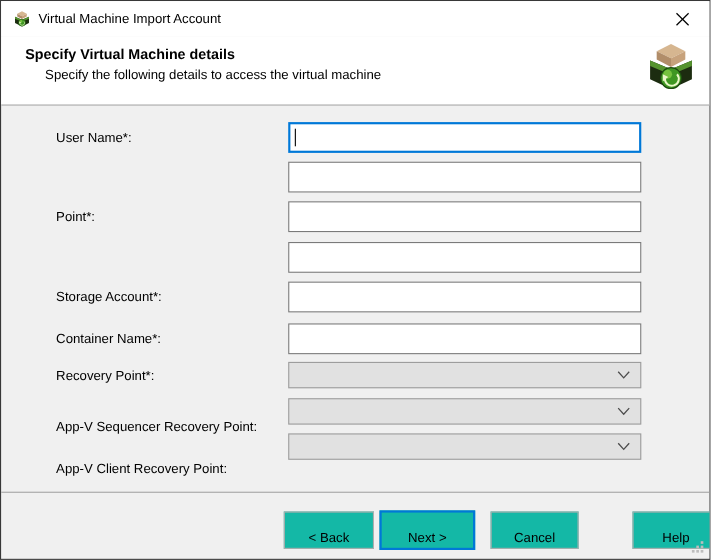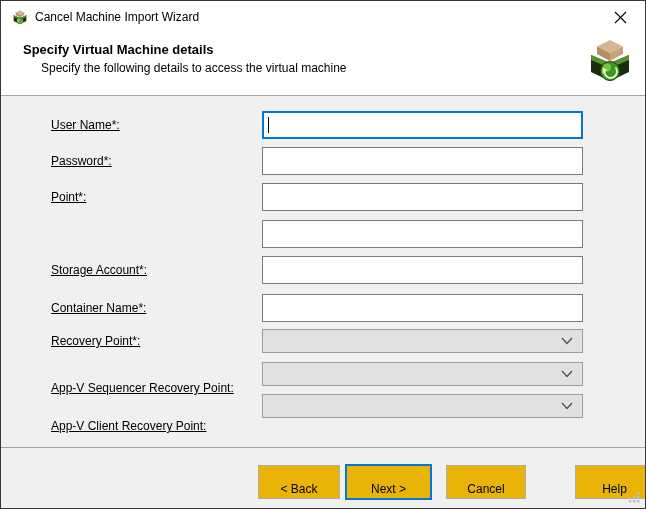--- a/index.html
+++ b/index.html
@@ -17,21 +17,21 @@
   .close-btn {
     position:absolute; right:8px; top:5px; width:34px; height:23px;
     display:flex; align-items:center; justify-content:center; background:transparent; border:none; cursor:pointer;
   }
   
   .header { position:absolute; top:32px; left:0; right:0; height:63px; background:#ffffff; border-bottom:1px solid #a5a5a5; }
   .header-title { position:absolute; left:22px; top:9px; font-weight:bold; font-size:13px; }
   .header-sub { position:absolute; left:40px; top:28px; font-size:12px; }
   .wizard-icon { position:absolute; right:11px; top:3px; width:48px; height:48px; }
   
-  .row-label { position:absolute; left:50px; width:205px; font-size:12px; white-space:nowrap;text-decoration:underline; }
+  .row-label { position:absolute; left:50px; width:205px; font-size:12px; white-space:nowrap; }
   .txt {
     position:absolute; left:261px; width:321px; height:28px;
     background:#ffffff; border:1px solid #7a7a7a;
     font-family:"Liberation Sans", sans-serif; font-size:12px; padding:0 6px;
     outline:none;
   }
   .txt.focused { border:2px solid #0078d7; }
   .caret { position:absolute; left:267px; width:1px; height:16px; background:#000; }
   .combo {
     position:absolute; left:261px; width:321px; height:24px;
@@ -46,21 +46,21 @@
   .r4t { top:219px; } .r4l { top:226px; }
   .r5t { top:255px; } .r5l { top:262px; }
   .r6t { top:293px; } .r6l { top:300px; }
   .r7t { top:328px; } .r7l { top:333px; }
   .r8t { top:361px; } .r8l { top:380px; }
   .r9t { top:393px; } .r9l { top:398px;margin-top:20px; }
   
   .footer-sep { position:absolute; left:0; right:0; top:446px; height:1px; background:#a5a5a5; }
   .btn {
     position:absolute; top:464px; height:27px;
-    background:#eab308; border:1px solid #adadad;
+    background:#14b8a6; border:1px solid #adadad;
     font-family:"Liberation Sans", sans-serif; font-size:12px; color:#000;
     text-align:center; cursor:pointer; padding:16px;
   }
   .btn-back { left:257px; width:82px; }
   .btn-next { left:344px; width:87px; top:463px; height:29px; border:2px solid #0078d7; }
   .btn-cancel { left:445px; width:80px; }
   .btn-help { left:546px; width:79px;margin-left:28px; }
   .grip { position:absolute; right:4px; bottom:4px; width:13px; height:13px; cursor:nwse-resize; }
 </style>
 </head>
@@ -73,21 +73,21 @@
       <polygon points="5,19 24,27 43,19 43,36 24,45 5,36" fill="#1c2c10"></polygon>
       <polygon points="5,19 24,27 43,19 43,24 24,32 5,24" fill="#55932e"></polygon>
       <polygon points="24,4 37,10.5 24,17 11,10.5" fill="#d6b690"></polygon>
       <polygon points="11,10.5 24,17 24,25 11,18" fill="#b18d69"></polygon>
       <polygon points="37,10.5 24,17 24,25 37,18" fill="#c7a27c"></polygon>
       <circle cx="24" cy="35" r="9.5" fill="#3f9722" stroke="#1c4a0e" stroke-width="1"></circle>
       <circle cx="21" cy="31.5" r="4" fill="#8ed44a" opacity="0.7"></circle>
       <path d="M 29.5,31.5 A 6.3,6.3 0 1 1 18.5,35" fill="none" stroke="#eaf7c8" stroke-width="1.8"></path>
       <polygon points="16.5,31.5 21.5,34 16.5,38" fill="#eaf7c8"></polygon>
     </svg>
-    <span class="title-text">Cancel Machine Import Wizard</span>
+    <span class="title-text">Virtual Machine Import Account</span>
     <button class="close-btn">
       <svg width="13" height="13" viewBox="0 0 13 13">
         <line x1="1" y1="1" x2="12" y2="12" stroke="#000" stroke-width="1.1"></line>
         <line x1="12" y1="1" x2="1" y2="12" stroke="#000" stroke-width="1.1"></line>
       </svg>
     </button>
   </div>
 
   <div class="header">
     <div class="header-title">Specify Virtual Machine details</div>
@@ -102,21 +102,20 @@
       <circle cx="21" cy="31.5" r="4" fill="#8ed44a" opacity="0.7"></circle>
       <path d="M 29.5,31.5 A 6.3,6.3 0 1 1 18.5,35" fill="none" stroke="#eaf7c8" stroke-width="1.8"></path>
       <polygon points="16.5,31.5 21.5,34 16.5,38" fill="#eaf7c8"></polygon>
     </svg>
   </div>
 
   <span class="row-label r1l">User Name*:</span>
   <input class="txt focused r1t" type="text" value="" style="">
   <div class="caret" style="top:116px;"></div>
 
-  <span class="row-label r2l">Password*:</span>
   <input class="txt r2t" type="text" value="" style="">
 
   <span class="row-label r3l">Point*:</span>
   <input class="txt r3t" type="text" value="" style="">
 
   <input class="txt r4t" type="text" value="" style="">
 
   <span class="row-label r5l">Storage Account*:</span>
   <input class="txt r5t" type="text" value="" style="">
 

